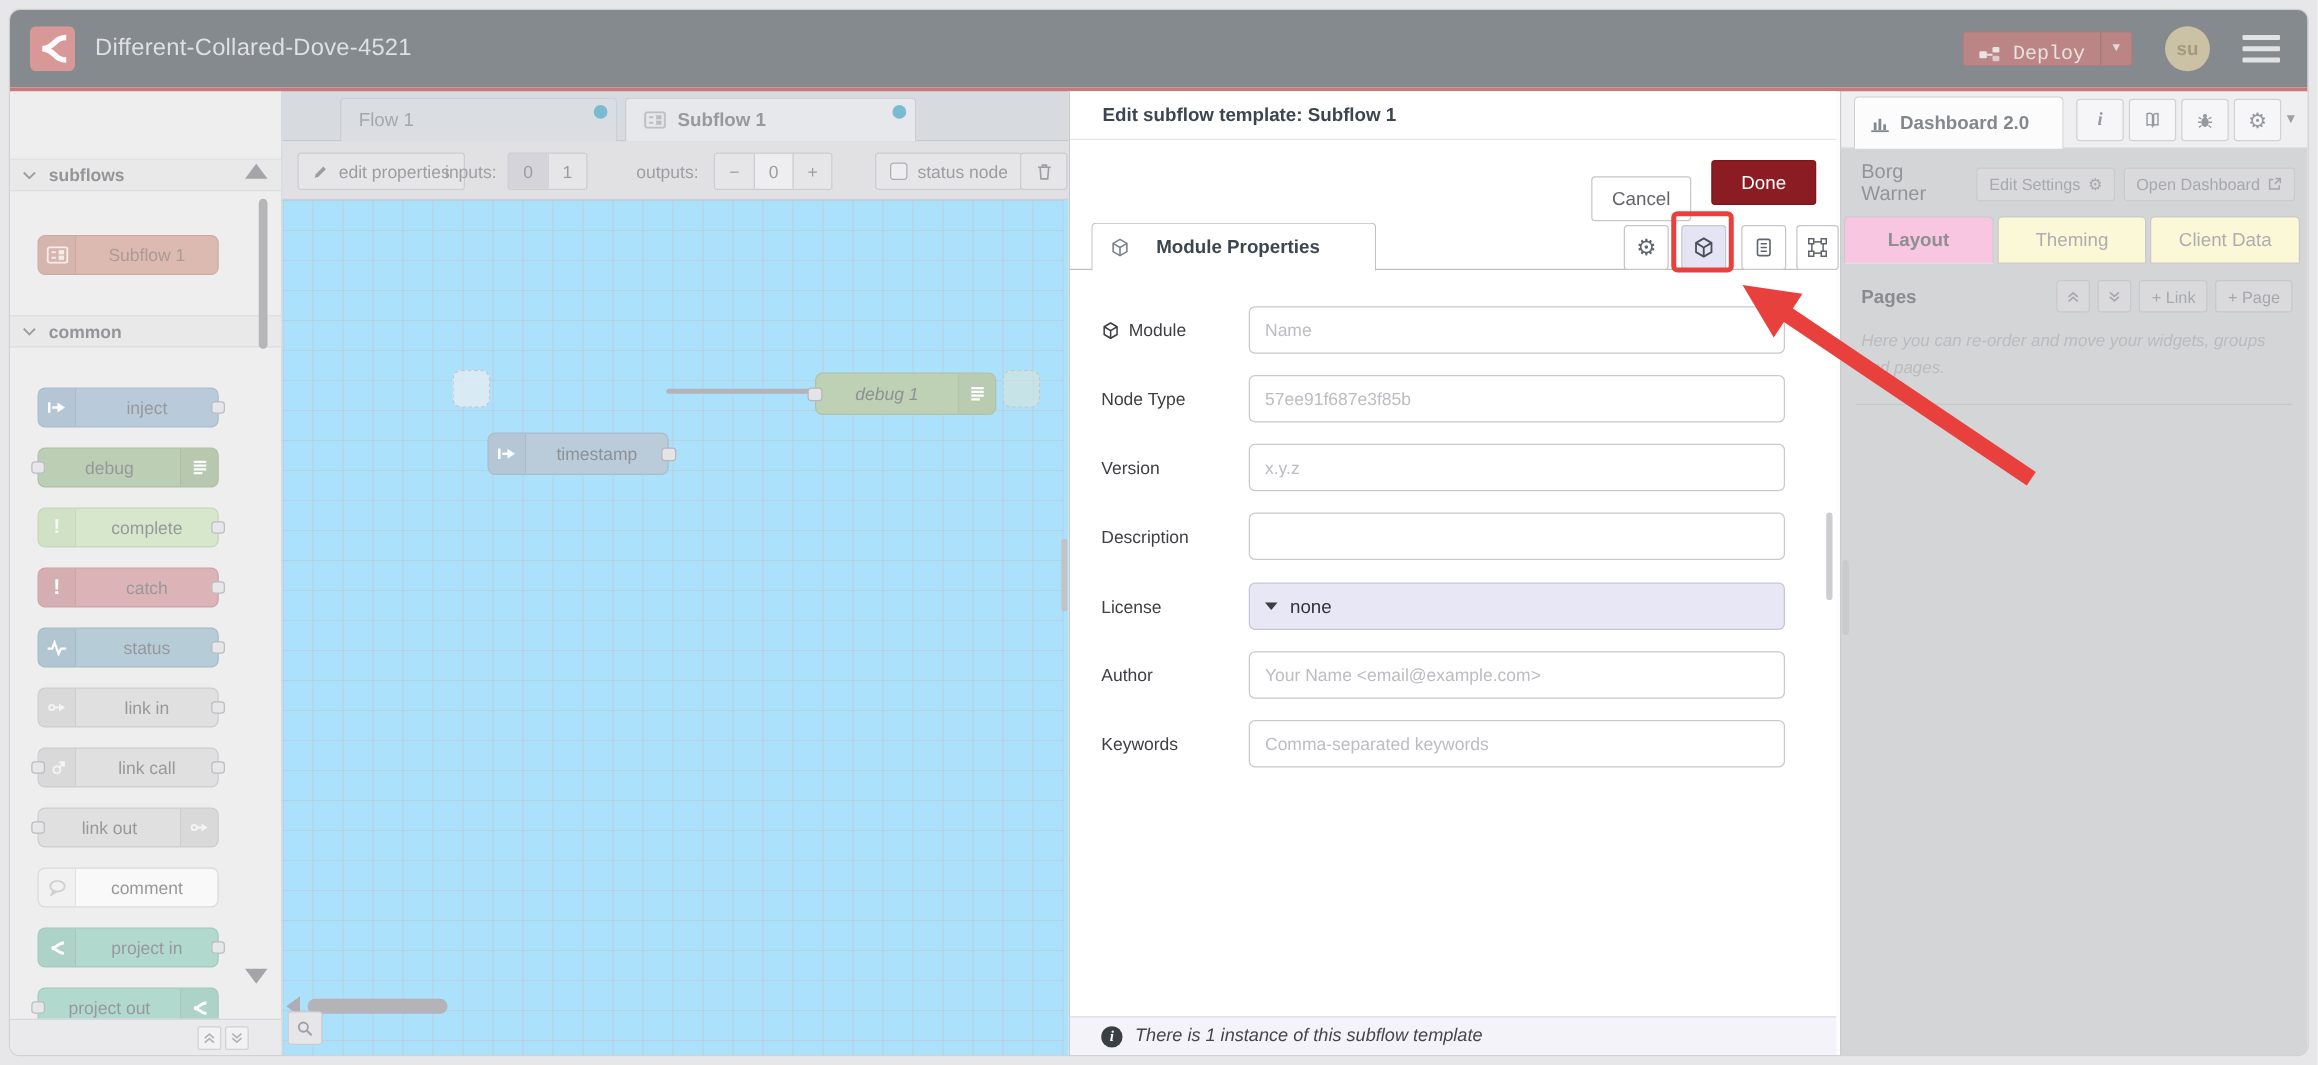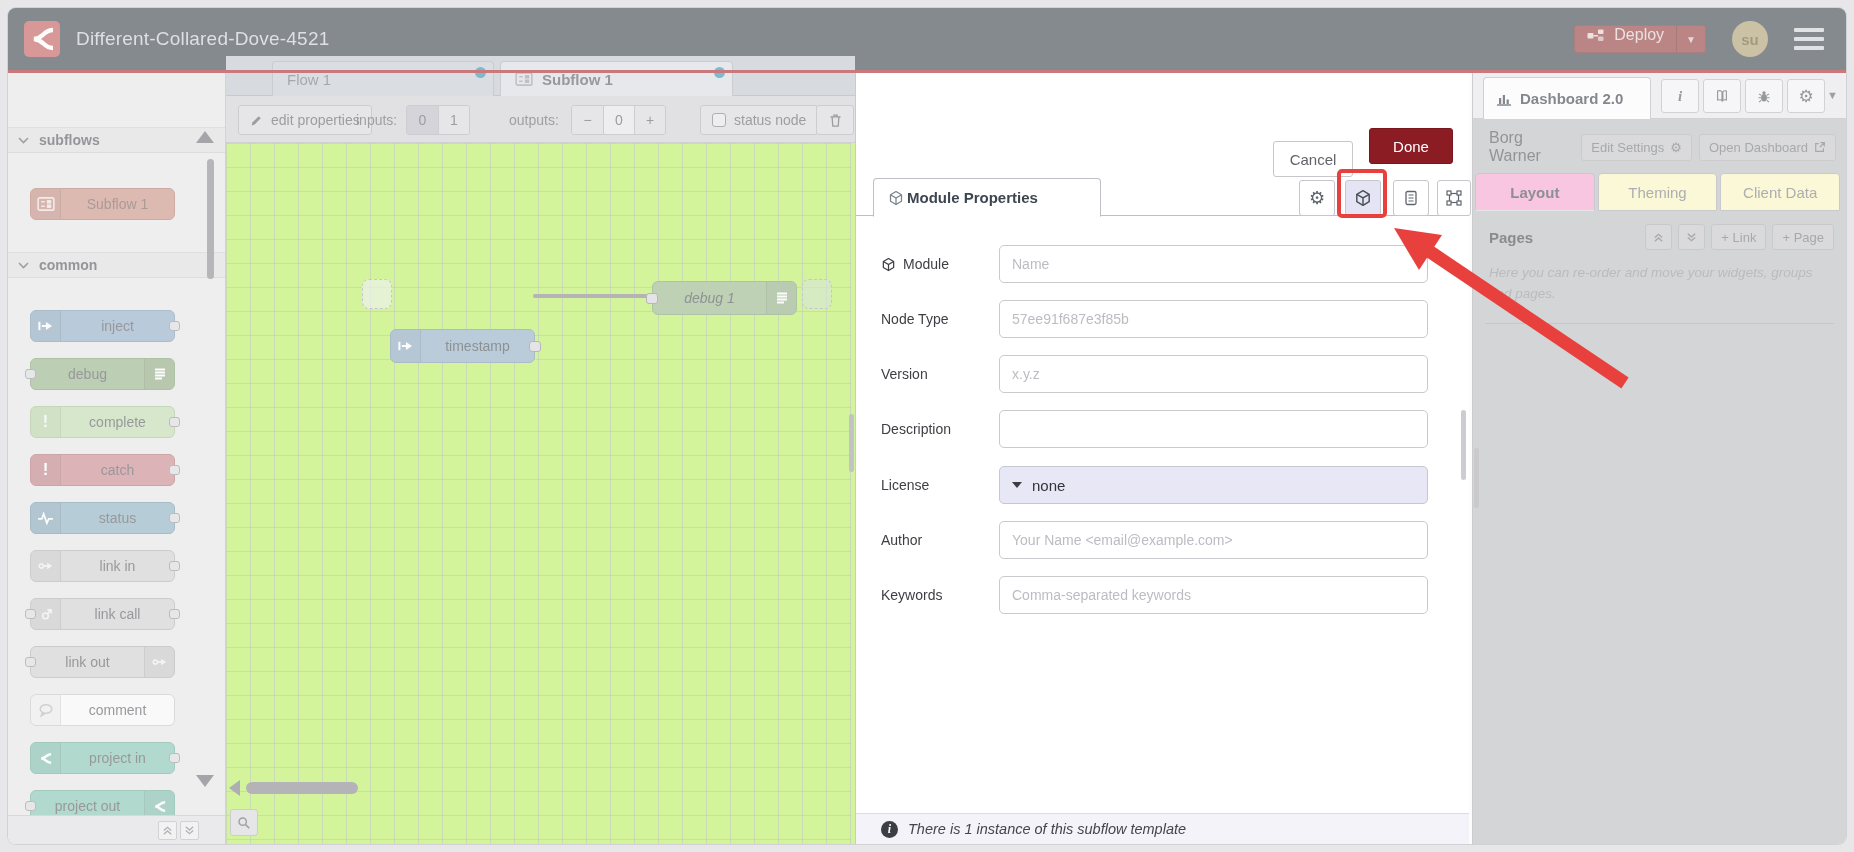--- a/index.html
+++ b/index.html
@@ -4,21 +4,21 @@
 <style>
   * { box-sizing: border-box; margin: 0; padding: 0; }
   body { background:#e7e7e9; font-family:"Liberation Sans", sans-serif; width:1854px; height:852px; overflow:hidden; position:relative; }
   .app { position:absolute; left:8px; top:8px; width:1838px; height:836px; background:#fff; border-radius:8px; overflow:hidden; box-shadow:0 0 0 1px #d2d2d6; }
 
   
   .hdr { position:absolute; top:0; left:0; right:0; height:62px; background:#3f474f; display:flex; align-items:center; z-index:1; }
   .hdr-logo { width:36px; height:36px; margin-left:16px; flex:none; }
   .hdr-title { color:#cfd2d6; font-size:19px; margin-left:16px; letter-spacing:.2px; }
   .hdr-right { position:absolute; right:0; top:0; height:62px; display:flex; align-items:center; }
-  .deploy-btn { height:28px; background:#963f3f; border:1px solid #7e3434; border-radius:3px; display:flex; align-items:flex-start; color:#e3d4d4; font-size:16px; margin-right:26px; }
+  .deploy-btn { height:28px; background:#963f3f; border:1px solid #7e3434; border-radius:3px; display:flex; align-items:flex-end; color:#e3d4d4; font-size:16px; margin-right:26px;font-family:Liberation Mono, monospace; }
   .deploy-btn .dseg { padding:0 12px; display:flex; align-items:center; gap:9px; }
   .deploy-btn .dcaret { border-left:1px solid rgba(0,0,0,.25); padding:0 9px; font-size:10px; color:#d8c6c6; height:100%; display:flex; align-items:center; }
   .avatar { width:36px; height:36px; border-radius:50%; background:#b1a173; color:#6e5f35; font-weight:bold; font-size:15px; display:flex; align-items:center; justify-content:center; margin-right:26px; }
   .burger { width:30px; margin-right:22px; display:flex; flex-direction:column; gap:5px; }
   .burger i { display:block; height:4px; background:#d4d6d9; border-radius:1px; }
   .redline { position:absolute; top:62px; left:0; right:0; height:3px; background:#ad2a30; z-index:2; }
 
   
   .palette { position:absolute; top:65px; left:0; width:218px; bottom:0; background:#e9e9eb; border-right:1px solid #bdbdc2; z-index:1; }
   .p-search { height:40px; background:#f4f4f5; border-bottom:1px solid #cfcfd4; display:flex; align-items:center; padding:0 10px; gap:7px; color:#9a9aa0; font-size:14px; }
@@ -38,21 +38,21 @@
   .c-status  { background:#8fb2c4; border-color:#7697a8; }
   .c-link    { background:#d2d2d2; border-color:#b2b2b6; }
   .c-comment { background:#fbfbfb; border-color:#c8c8cc; }
   .c-project { background:#87c7b5; border-color:#6fae9c; }
   .p-scroll-tri { position:absolute; width:0; height:0; border-left:9px solid transparent; border-right:9px solid transparent; }
   .p-thumb { position:absolute; left:199px; width:7px; border-radius:4px; background:#8e8e94; }
   .p-foot { position:absolute; left:0; right:0; bottom:0; height:29px; background:#e3e3e6; border-top:1px solid #c6c6cb; display:flex; align-items:center; justify-content:flex-end; gap:3px; padding-right:26px; }
   .mini-btn { width:19px; height:19px; border:1px solid #bbbbc0; background:#efeff1; border-radius:2px; color:#8a8a90; display:flex; align-items:center; justify-content:center; }
 
   
-  .canvas { position:absolute; top:48px; left:218px; width:629px; bottom:0; background:#bef264; z-index:1; }
+  .canvas { position:absolute; top:65px; left:218px; width:629px; bottom:0; background:#7dd3fc; z-index:1; }
   .tabbar { position:absolute; top:0; left:0; right:0; height:40px; background:#c4c9d0; border-bottom:1px solid #a9adb4; }
   .wtab { position:absolute; top:5px; height:35px; border:1px solid #aeb2b9; border-bottom:none; border-radius:4px 4px 0 0; display:flex; align-items:center; padding:0 14px; gap:9px; font-size:15px; color:#73777d; }
   .wtab.inactive { background:#c9ced6; }
   .wtab.active { background:#dcdfe4; color:#5c6066; font-weight:bold; }
   .tabdot { position:absolute; top:5px; right:7px; width:11px; height:11px; border-radius:50%; background:#2f96bc; }
   .toolbar { position:absolute; top:40px; left:0; right:0; height:47px; background:#d3d3d8; border-bottom:1px solid #b9b9bf; }
   .tbtn { position:absolute; top:9px; height:30px; border:1px solid #b3b3ba; border-radius:3px; background:#dcdce0; color:#66666c; font-size:14px; display:flex; align-items:center; gap:8px; padding:0 11px; }
   .tlabel { position:absolute; top:16px; color:#6a6a70; font-size:14px; }
   .tgroup { position:absolute; top:9px; height:30px; display:flex; border:1px solid #b3b3ba; border-radius:3px; overflow:hidden; }
   .tgroup .cell { width:31px; display:flex; align-items:center; justify-content:center; font-size:14px; color:#66666c; background:#dcdce0; border-left:1px solid #b3b3ba; }
@@ -72,21 +72,21 @@
   .hscroll-thumb { position:absolute; height:12px; border-radius:6px; background:#8b8b92; }
   .vscroll-thumb { position:absolute; width:5px; border-radius:3px; background:#a2a2aa; }
 
   
   .dialog { position:absolute; top:65px; left:847px; width:614px; bottom:0; background:#fff; border-left:1px solid #c9c9ce; z-index:10; }
   .dlg-title { height:39px; border-bottom:1px solid #e4e4e9; display:flex; align-items:center; padding-left:26px; font-size:15px; font-weight:bold; color:#3d4650; }
   .btn { position:absolute; height:36px; border-radius:3px; font-size:15px; display:flex; align-items:center; justify-content:center; }
   .btn-cancel { left:417px; top:68px; width:80px; background:#fff; border:1px solid #c6c6cb; color:#63636a; }
   .btn-done { left:513px; top:55px; width:84px; background:#8c1c24; border:1px solid #7a161d; color:#fff; }
   .dlg-hr { position:absolute; top:142px; left:0; right:0; height:1px; background:#bfbfc6; }
-  .mp-tab { position:absolute; top:105px; left:17px; width:228px; height:39px; background:#fff; border:1px solid #bfbfc6; border-bottom:1px solid #fff; border-radius:4px 4px 0 0; display:flex; align-items:center; gap:3px; padding-left:14px; font-size:15px; font-weight:bold; color:#3d4650; z-index:2; }
+  .mp-tab { position:absolute; top:105px; left:17px; width:228px; height:39px; background:#fff; border:1px solid #bfbfc6; border-bottom:1px solid #fff; border-radius:4px 4px 0 0; display:flex; align-items:center; gap:21px; padding-left:14px; font-size:15px; font-weight:bold; color:#3d4650; z-index:2; }
   .ic-btn { position:absolute; top:107px; width:36px; height:36px; background:#fff; border:1px solid #c6c6cb; border-radius:3px; color:#5f656d; display:flex; align-items:center; justify-content:center; }
   .ic-btn.active { background:#e4e4f4; }
   .form-row { position:absolute; left:25px; right:41px; height:38px; display:flex; align-items:center; }
   .f-label { width:118px; flex:none; font-size:14px; color:#3e3e44; display:flex; align-items:center; gap:7px; }
   .f-input { flex:1; height:38px; border:1px solid #c9c9ce; border-radius:5px; padding:0 12px; font-size:14px; color:#333; font-family:"Liberation Sans",sans-serif; background:#fff; }
   .f-input::placeholder { color:#bcbcc2; }
   .f-select { flex:1; height:38px; border:1px solid #c6c6d4; border-radius:5px; background:#e7e7f6; display:flex; align-items:center; gap:10px; padding:0 12px; font-size:15px; color:#33333a; }
   .sel-caret { width:0; height:0; border-left:5px solid transparent; border-right:5px solid transparent; border-top:6px solid #3c3c42; }
   .dlg-foot { position:absolute; left:0; right:0; bottom:0; height:31px; background:#f3f3f9; border-top:1px solid #dcdce4; display:flex; align-items:center; gap:10px; padding-left:25px; font-size:14.5px; font-style:italic; color:#45454c; }
   .info-i { width:17px; height:17px; border-radius:50%; background:#3a3f44; color:#fff; font:bold italic 12px "Liberation Serif", serif; display:inline-flex; align-items:center; justify-content:center; flex:none; }
@@ -458,20 +458,21 @@
     </div>
 
     <div class="sb-help">Here you can re-order and move your widgets, groups and pages.</div>
     <div class="sb-div"></div>
     <div class="vscroll-thumb" style="left:1px;top:375px;height:60px;background:#aeaeb4;"></div>
   </div>
 
   <div class="shade"></div>
 
   <div class="dialog">
+    <div class="dlg-title">Edit subflow template: Subflow 1</div>
 
     <button class="btn btn-cancel">Cancel</button>
     <button class="btn btn-done">Done</button>
 
     <div class="dlg-hr"></div>
     <div class="mp-tab">
       <svg width="16" height="16" viewBox="0 0 16 16">
           <path d="M8 1.5 13.5 4.7v6.6L8 14.5 2.5 11.3V4.7Z" fill="none" stroke="#7d848c" stroke-width="1.3" stroke-linejoin="round"></path>
           <path d="M2.5 4.7 8 8l5.5-3.3M8 8v6.5" fill="none" stroke="#7d848c" stroke-width="1.3"></path>
         </svg>

